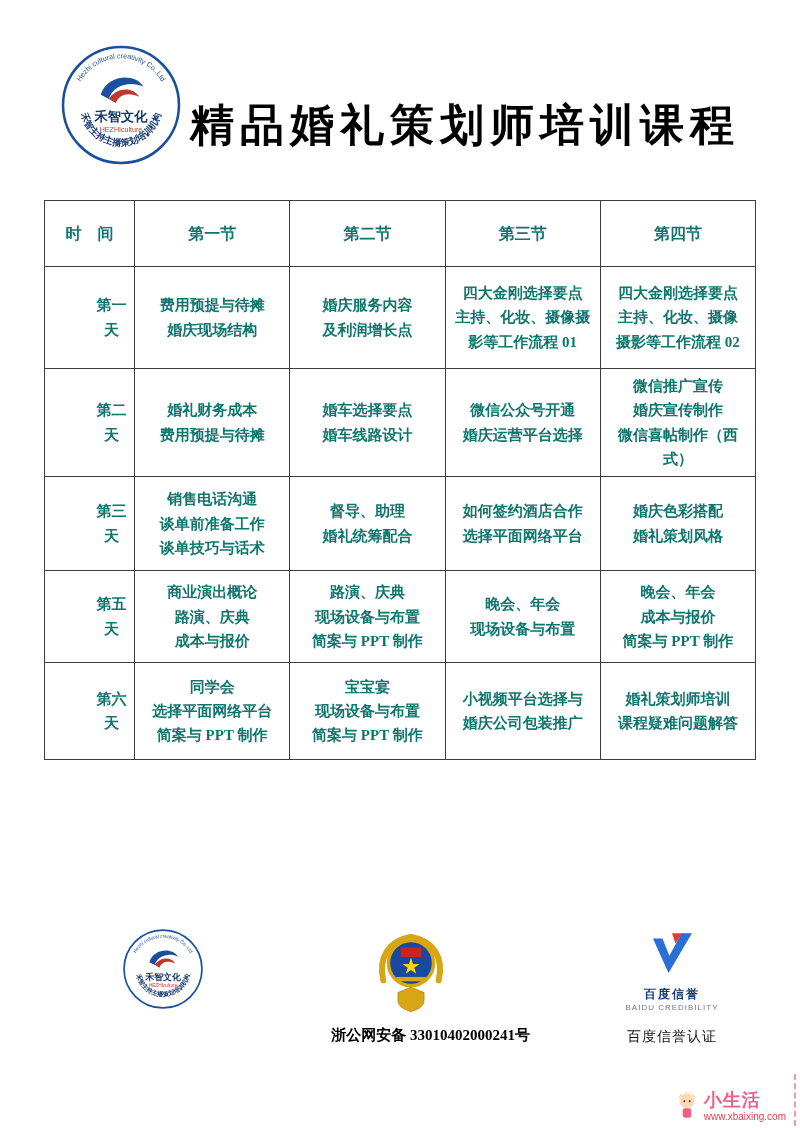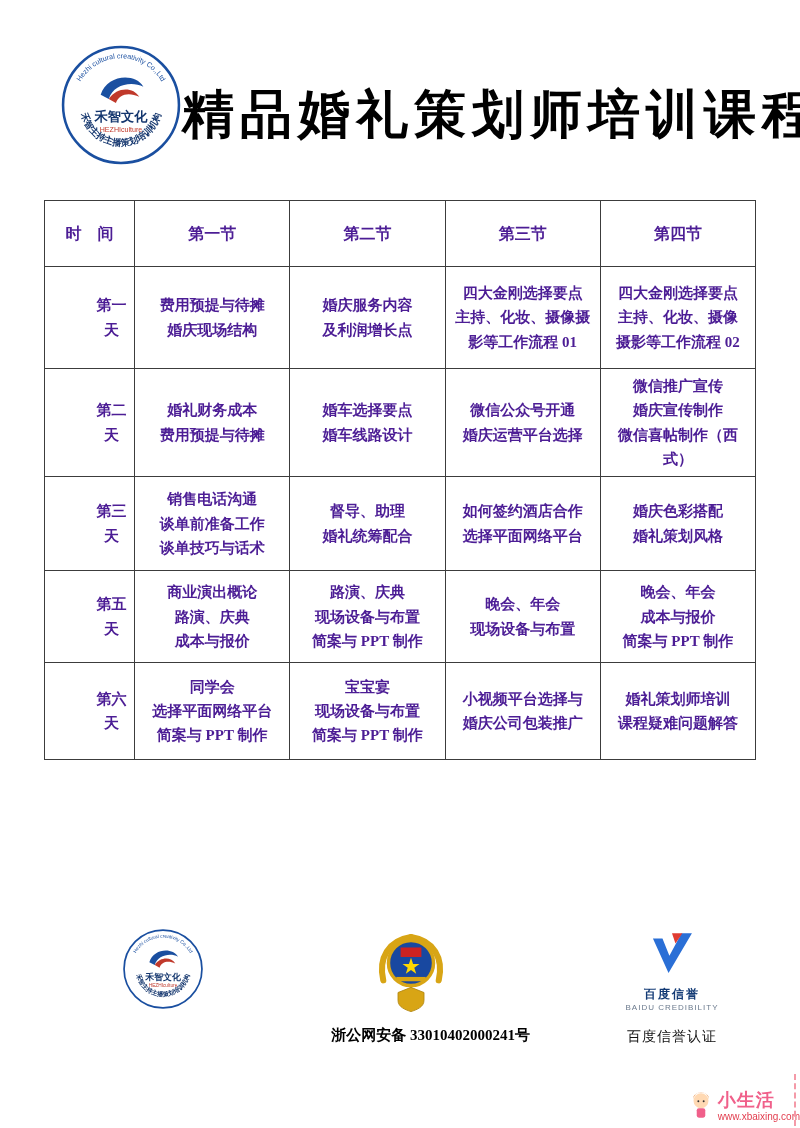--- a/index.html
+++ b/index.html
@@ -8,34 +8,34 @@
     position:relative; width:800px; height:1128px; margin:0 auto;
     background:#ffffff; overflow:hidden;
     font-family:"Liberation Serif", serif; color:#141414;
   }
 
   
   .header { position:absolute; top:38px; left:0; width:800px; height:160px; }
   .logo-lg { position:absolute; left:60px; top:6px; width:122px; height:122px; }
   .logo-sm { position:absolute; left:122px; top:0; width:82px; height:82px; }
   .page-title {
-    position:absolute; left:182px; top:42px; width:566px;
-    text-align:center; font-size:52px; font-weight:bold; color:#000;
+    position:absolute; left:182px; top:58px; width:566px;
+    text-align:center; font-size:44px; font-weight:bold; color:#000;
     letter-spacing:6px; white-space:nowrap;
   }
 
   
   table.schedule {
     position:absolute; left:44px; top:200px; width:712px;
     border-collapse:collapse; table-layout:fixed;
   }
   .schedule th, .schedule td {
     border:1px solid #3c3c3c; text-align:center; vertical-align:middle;
     white-space:pre-line; line-height:1.62; padding:5px 4px;
-    font-size:15px; font-weight:600; color:#4c1d95;
+    font-size:15px; font-weight:600; color:#0f766e;
   }
   .schedule thead th { height:66px; font-size:16px; font-weight:bold; }
   .schedule tbody tr:nth-child(1){ height:102px; }
   .schedule tbody tr:nth-child(2){ height:93px; }
   .schedule tbody tr:nth-child(3){ height:94px; }
   .schedule tbody tr:nth-child(4){ height:92px; }
   .schedule tbody tr:nth-child(5){ height:97px; }
   .schedule tbody tr:nth-child(6){ height:120px; }
   .schedule td.time { font-weight:bold;padding-left:48px; }
 
@@ -51,21 +51,21 @@
     font-size:15px; font-weight:bold; color:#000;
   }
   .baidu-block { position:absolute; left:597px; top:0; width:150px; text-align:center; }
   .baidu-logo { width:52px; height:52px; display:inline-block; }
   .baidu-name { font-size:12px; font-weight:bold; color:#123a75; letter-spacing:2px; margin-top:2px; }
   .baidu-name-en { font-size:8px; color:#6b7a8d; letter-spacing:1px; font-family:"Liberation Sans", sans-serif; }
   .baidu-cert { font-size:14px; color:#111; margin-top:16px; letter-spacing:1px;font-family:Liberation Serif, serif; }
 
   
   .watermark {
-    position:absolute; right:0; bottom:6px; display:flex; align-items:flex-end; gap:4px;
+    position:absolute; right:14px; bottom:6px; display:flex; align-items:flex-end; gap:4px;
     font-family:"Liberation Sans", sans-serif;
   }
   .mascot { width:26px; height:32px; }
   .wm-texts { text-align:left; }
   .wm-site { font-size:18px; font-weight:bold; color:#f0608a; letter-spacing:1px; line-height:1.1; }
   .wm-url { font-size:10px; color:#e23d4e; }
   .wm-dashes {
     position:absolute; right:4px; bottom:2px; height:52px; width:0;
     border-left:2px dashed #f49aa8;
   }

